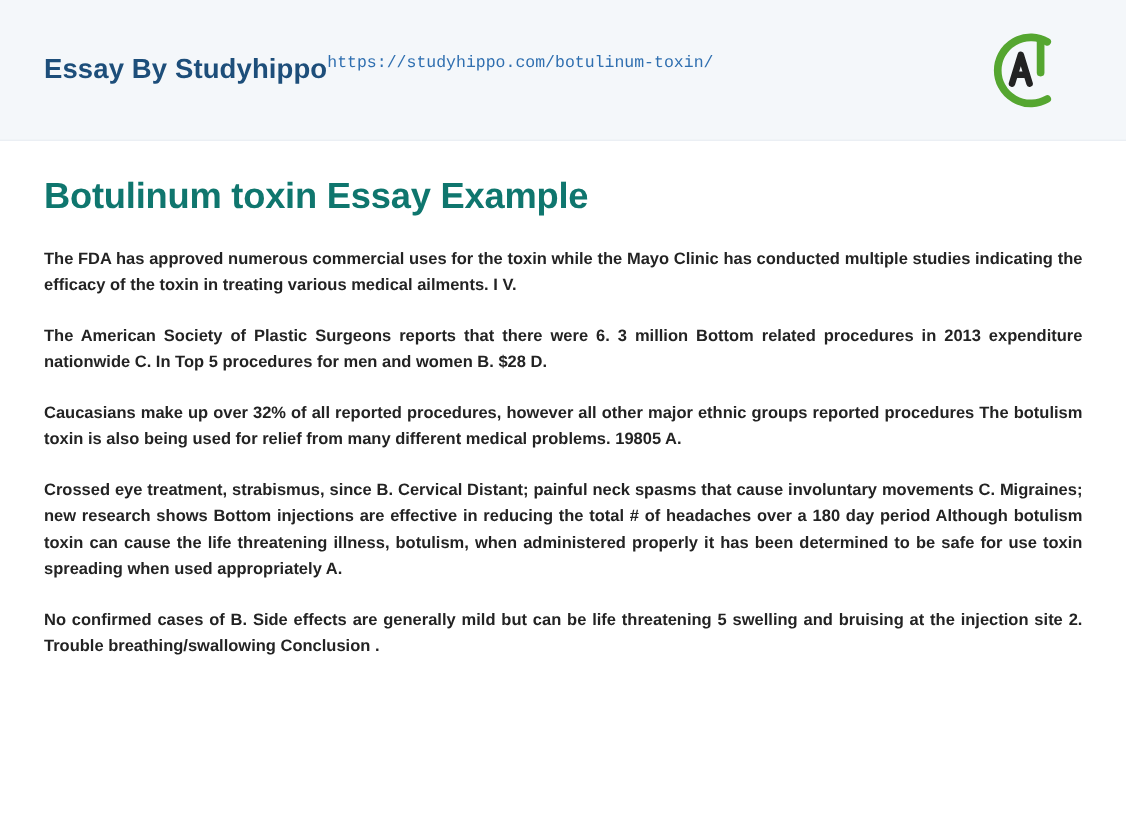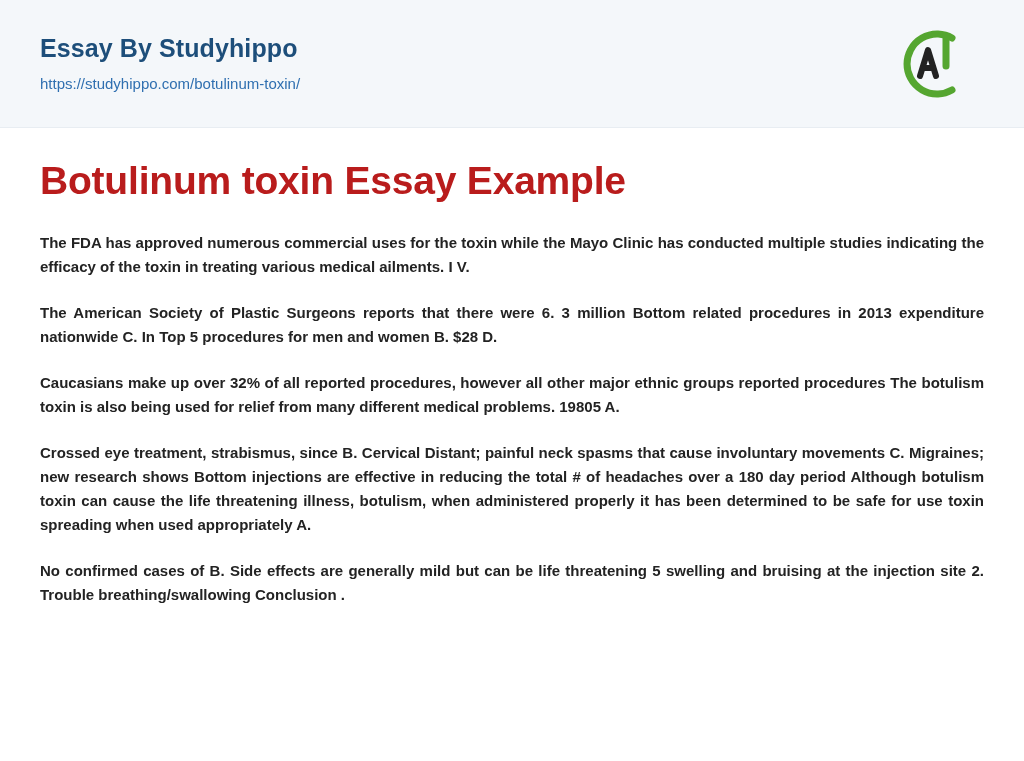--- a/index.html
+++ b/index.html
@@ -26,52 +26,51 @@
     height: 128px;
     background: #f4f7fa;
     display: flex;
     align-items: center;
     justify-content: space-between;
     padding: 0 40px;
     border-bottom: 1px solid #e8edf2;
   }
   .brand-block {
     display: flex;
-    flex-direction: column;
-    gap: 13px;
   }
   .brand-title {
     font-size: 25px;
     font-weight: bold;
     color: #1d4e7a;
     letter-spacing: 0.1px;
     line-height: 1.1;
   }
   .brand-url {
     font-size: 15px;
     color: #2f6fb0;
     line-height: 1.1;
     text-decoration: none;
+    font-family: Liberation Mono, monospace;
   }
   .logo-wrap {
     width: 96px;
     height: 96px;
     display: flex;
     align-items: center;
     justify-content: center;
     margin-right: 8px;
   }
   
   .article {
     padding: 30px 40px 0 40px;
   }
   .doc-title {
-    font-size: 39px;
+    font-size: 33px;
     font-weight: bold;
-    color: #b91c1c;
+    color: #0f766e;
     margin: 0 0 26px 0;
     letter-spacing: -0.2px;
     line-height: 1.2;
   }
   .para {
     font-size: 15px;
     line-height: 24px;
     color: #232323;
     margin: 0 0 22px 0;
     text-align: justify;

